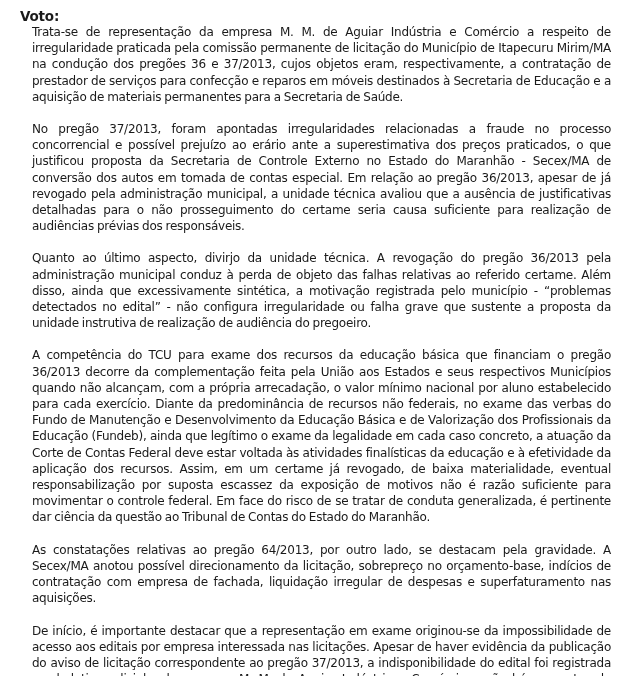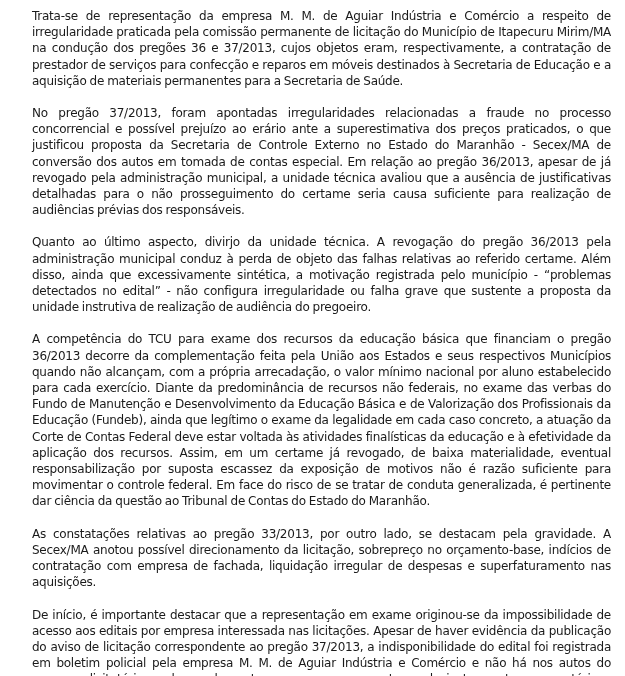--- a/index.html
+++ b/index.html
@@ -23,21 +23,22 @@
       margin: 0 0 16px 0;
       letter-spacing: -0.25px;
       word-spacing: -0.5px;
     }
     .para.first { margin-top: 0; }
   </style>
 </head>
 <body>
 
 <div class="doc">
+  <div class="heading">Voto:</div>
   <div class="body">
     <p class="para first">Trata-se de representação da empresa M. M. de Aguiar Indústria e Comércio a respeito de irregularidade praticada pela comissão permanente de licitação do Município de Itapecuru Mirim/MA na condução dos pregões 36 e 37/2013, cujos objetos eram, respectivamente, a contratação de prestador de serviços para confecção e reparos em móveis destinados à Secretaria de Educação e a aquisição de materiais permanentes para a Secretaria de Saúde.</p>
     <p class="para">No pregão 37/2013, foram apontadas irregularidades relacionadas a fraude no processo concorrencial e possível prejuízo ao erário ante a superestimativa dos preços praticados, o que justificou proposta da Secretaria de Controle Externo no Estado do Maranhão - Secex/MA de conversão dos autos em tomada de contas especial. Em relação ao pregão 36/2013, apesar de já revogado pela administração municipal, a unidade técnica avaliou que a ausência de justificativas detalhadas para o não prosseguimento do certame seria causa suficiente para realização de audiências prévias dos responsáveis.</p>
     <p class="para">Quanto ao último aspecto, divirjo da unidade técnica. A revogação do pregão 36/2013 pela administração municipal conduz à perda de objeto das falhas relativas ao referido certame. Além disso, ainda que excessivamente sintética, a motivação registrada pelo município - “problemas detectados no edital” - não configura irregularidade ou falha grave que sustente a proposta da unidade instrutiva de realização de audiência do pregoeiro.</p>
     <p class="para">A competência do TCU para exame dos recursos da educação básica que financiam o pregão 36/2013 decorre da complementação feita pela União aos Estados e seus respectivos Municípios quando não alcançam, com a própria arrecadação, o valor mínimo nacional por aluno estabelecido para cada exercício. Diante da predominância de recursos não federais, no exame das verbas do Fundo de Manutenção e Desenvolvimento da Educação Básica e de Valorização dos Profissionais da Educação (Fundeb), ainda que legítimo o exame da legalidade em cada caso concreto, a atuação da Corte de Contas Federal deve estar voltada às atividades finalísticas da educação e à efetividade da aplicação dos recursos. Assim, em um certame já revogado, de baixa materialidade, eventual responsabilização por suposta escassez da exposição de motivos não é razão suficiente para movimentar o controle federal. Em face do risco de se tratar de conduta generalizada, é pertinente dar ciência da questão ao Tribunal de Contas do Estado do Maranhão.</p>
-    <p class="para">As constatações relativas ao pregão 33/2013, por outro lado, se destacam pela gravidade. A Secex/MA anotou possível direcionamento da licitação, sobrepreço no orçamento-base, indícios de contratação com empresa de fachada, liquidação irregular de despesas e superfaturamento nas aquisições.</p>
+    <p class="para">As constatações relativas ao pregão 64/2013, por outro lado, se destacam pela gravidade. A Secex/MA anotou possível direcionamento da licitação, sobrepreço no orçamento-base, indícios de contratação com empresa de fachada, liquidação irregular de despesas e superfaturamento nas aquisições.</p>
     <p class="para">De início, é importante destacar que a representação em exame originou-se da impossibilidade de acesso aos editais por empresa interessada nas licitações. Apesar de haver evidência da publicação do aviso de licitação correspondente ao pregão 37/2013, a indisponibilidade do edital foi registrada em boletim policial pela empresa M. M. de Aguiar Indústria e Comércio e não há nos autos do processo licitatório qualquer elemento que comprove a entrega do instrumento convocatório a possíveis interessados.</p>
   </div>
 </div>
 
 </body></html>

